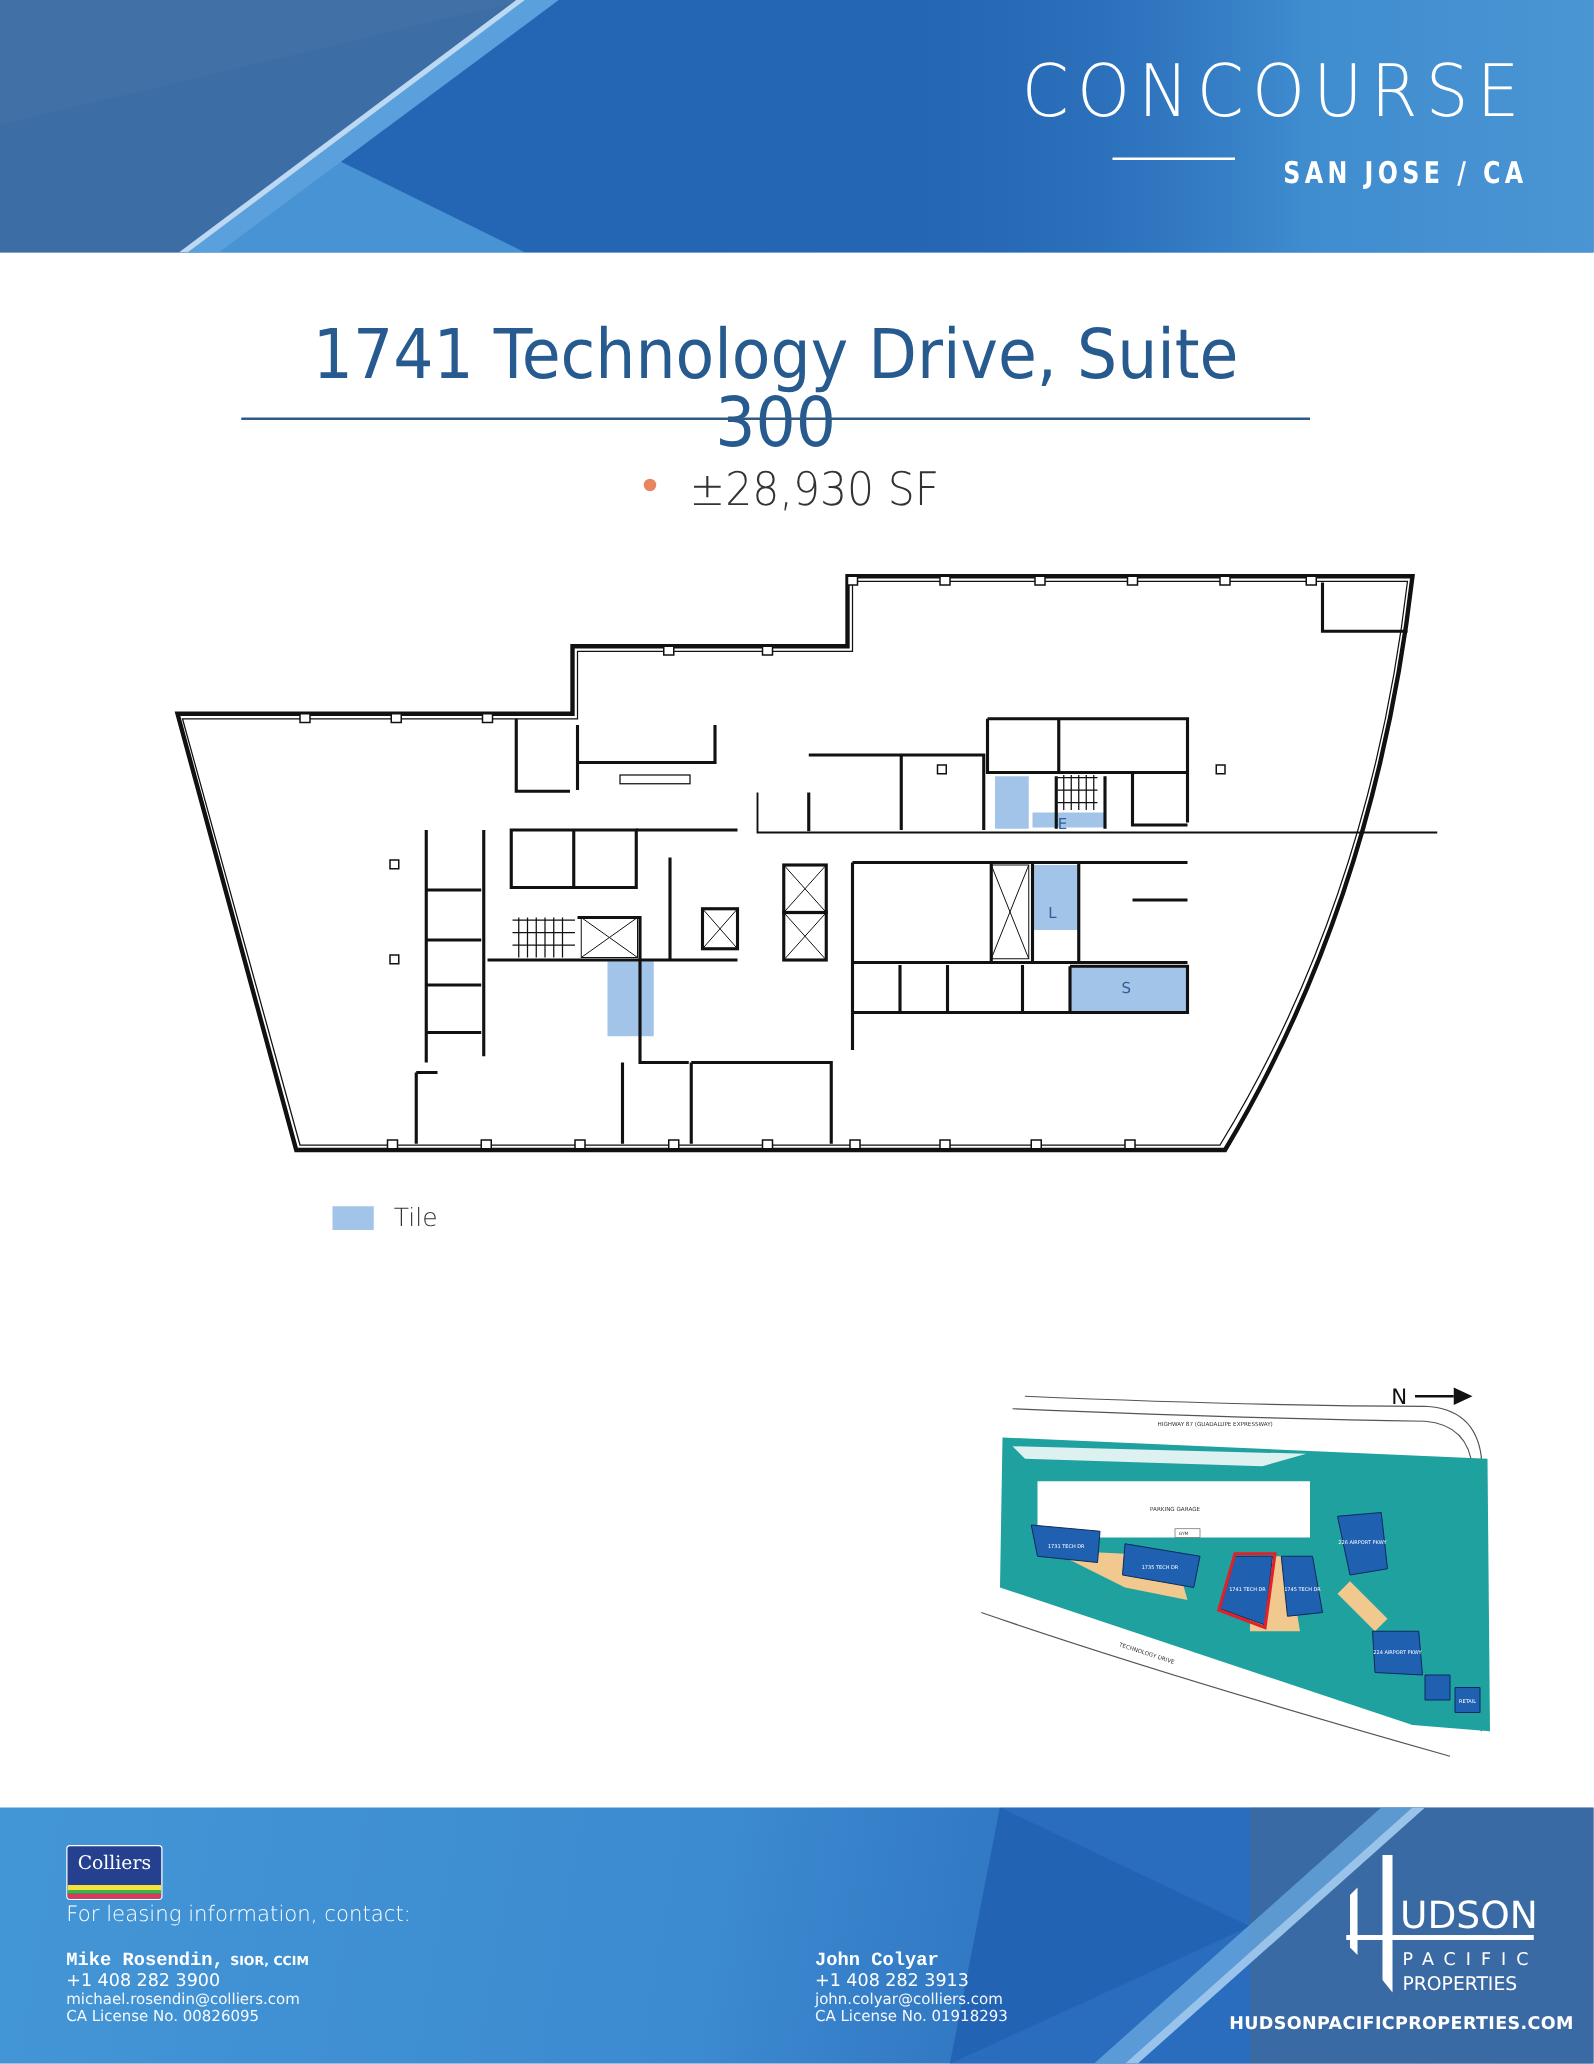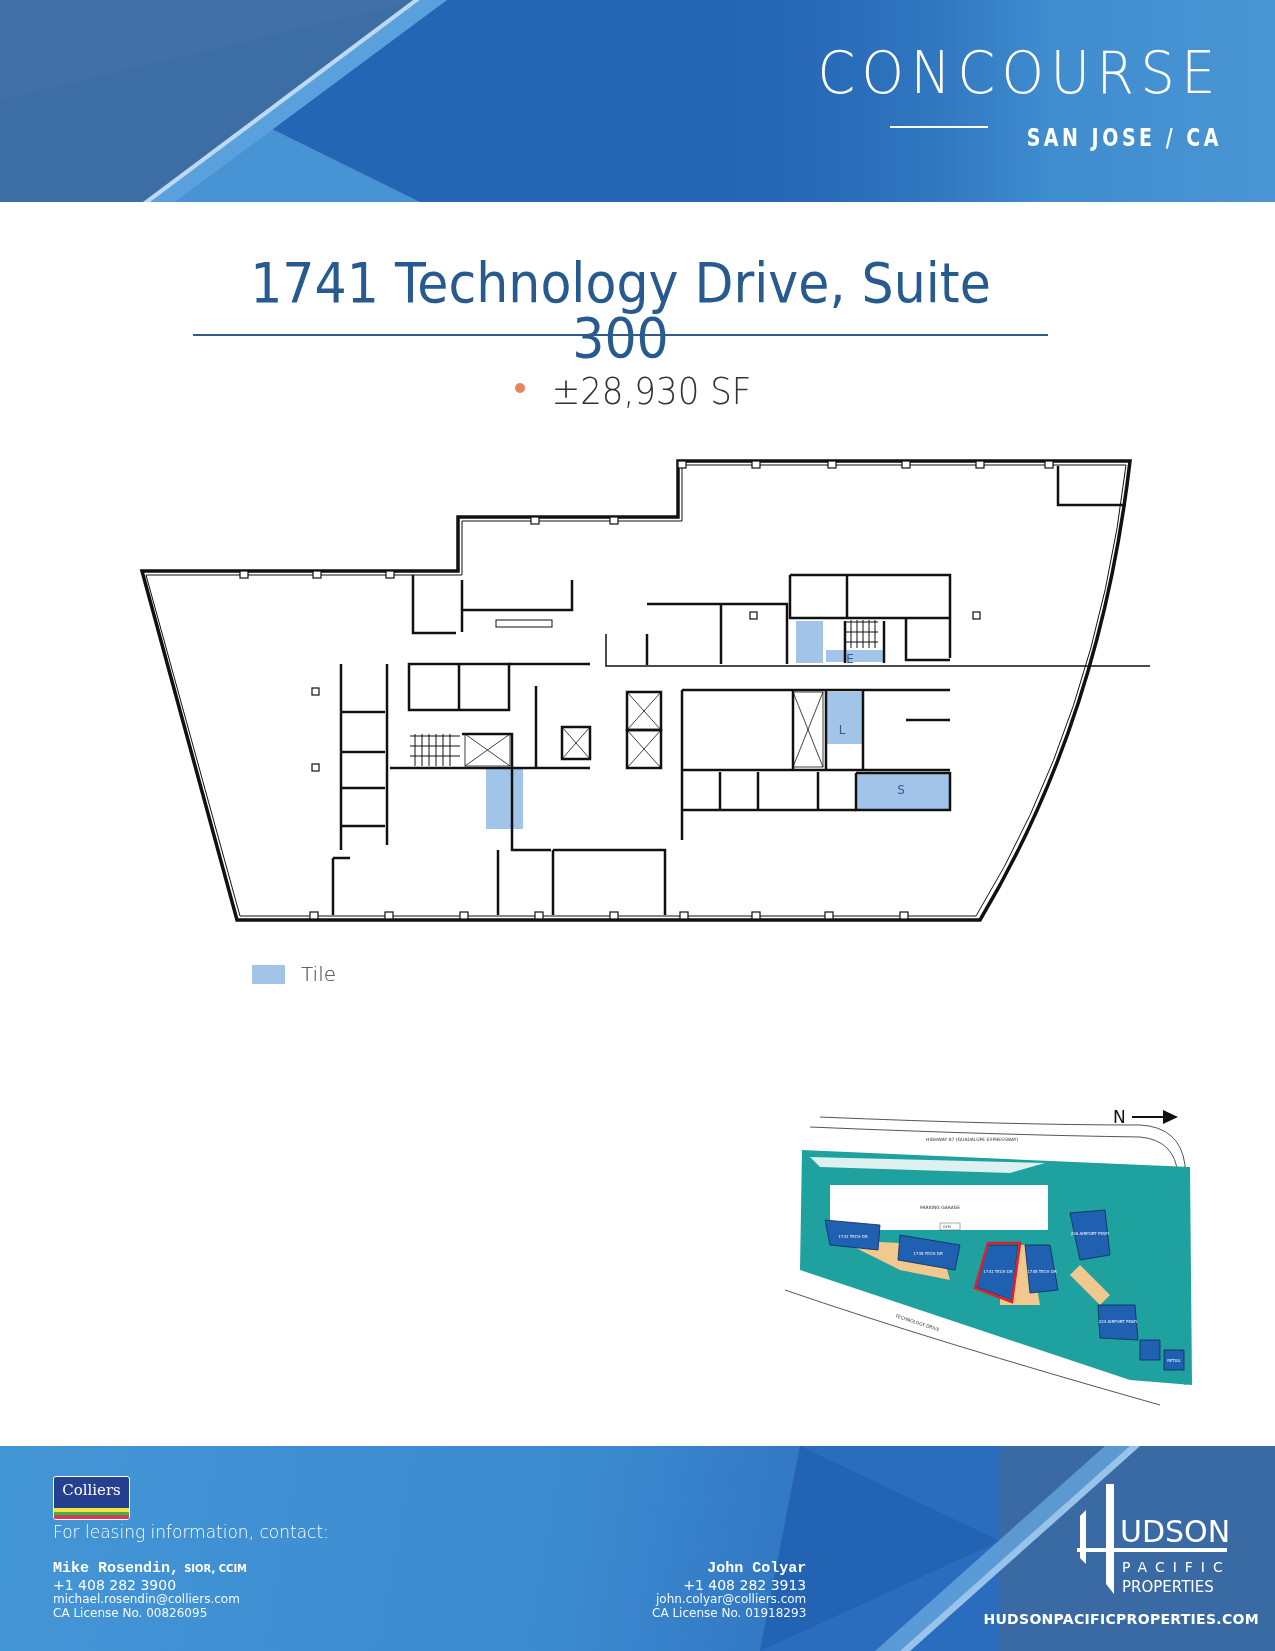--- a/index.html
+++ b/index.html
@@ -22,21 +22,21 @@
     color:#275a8f; font-size:55px; line-height:1; font-family:"DejaVu Sans", sans-serif; transform:scaleX(0.92); }
   .title-rule { position:absolute; left:193px; top:334px; width:855px; height:2px; background:#2f5b86; }
   .sf-wrap { position:absolute; left:0; width:1275px; top:370px; text-align:center; }
   .sf-dot { display:inline-block; width:10px; height:10px; border-radius:50%; background:#e8855e; vertical-align:middle; margin-right:18px; position:relative; top:-4px; }
   .sf-text { font-size:37px; color:#333; font-family:"DejaVu Sans", sans-serif; font-weight:300; vertical-align:middle; transform:scaleX(0.92); display:inline-block; }
 
   
   .floorplan { position:absolute; left:130px; top:450px; width:1020px; height:480px; }
 
   
-  .legend { position:absolute; left:252px; top:962px; display:flex; align-items:center; gap:16px; }
+  .legend { position:absolute; left:266px; top:962px; display:flex; align-items:center; gap:16px; }
   .legend-swatch { width:33px; height:19px; background:#a2c4e8; }
   .legend-label { font-size:20px; color:#333; font-family:"DejaVu Sans", sans-serif; font-weight:300; }
 
   
   .sitemap { position:absolute; left:780px; top:1095px; width:430px; height:320px; }
 
   
   .footer { position:absolute; left:0; top:1446px; width:1275px; height:205px; overflow:hidden;
     background:linear-gradient(100deg,#4396d6 0%,#3c8ad0 45%,#2d6fbd 70%,#3566a4 100%); }
   .footer svg.bg { position:absolute; left:0; top:0; }
@@ -276,21 +276,21 @@
       <div class="stripe-r"></div>
   </div>
   <div class="contact-heading">For leasing information, contact:</div>
 
   <div class="contact" style="left:53px;">
     <div><span class="cname">Mike Rosendin,</span> <span class="cert">SIOR, CCIM</span></div>
     <div class="phone">+1 408 282 3900</div>
     <div class="email">michael.rosendin@colliers.com</div>
     <div class="lic">CA License No. 00826095</div>
   </div>
-  <div class="contact" style="left:652px;text-align:right;">
+  <div class="contact" style="left:652px;">
     <div><span class="cname">John Colyar</span></div>
     <div class="phone">+1 408 282 3913</div>
     <div class="email">john.colyar@colliers.com</div>
     <div class="lic">CA License No. 01918293</div>
   </div>
 
   <svg class="hudson-logo" viewBox="0 0 160 120">
     <polygon points="34,0 42,0 42,110 34,100" fill="#fff"></polygon>
     <polygon points="8,32 14,26 14,80 8,74" fill="#fff"></polygon>
     <rect x="5" y="64" width="150" height="4" fill="#fff"></rect>

